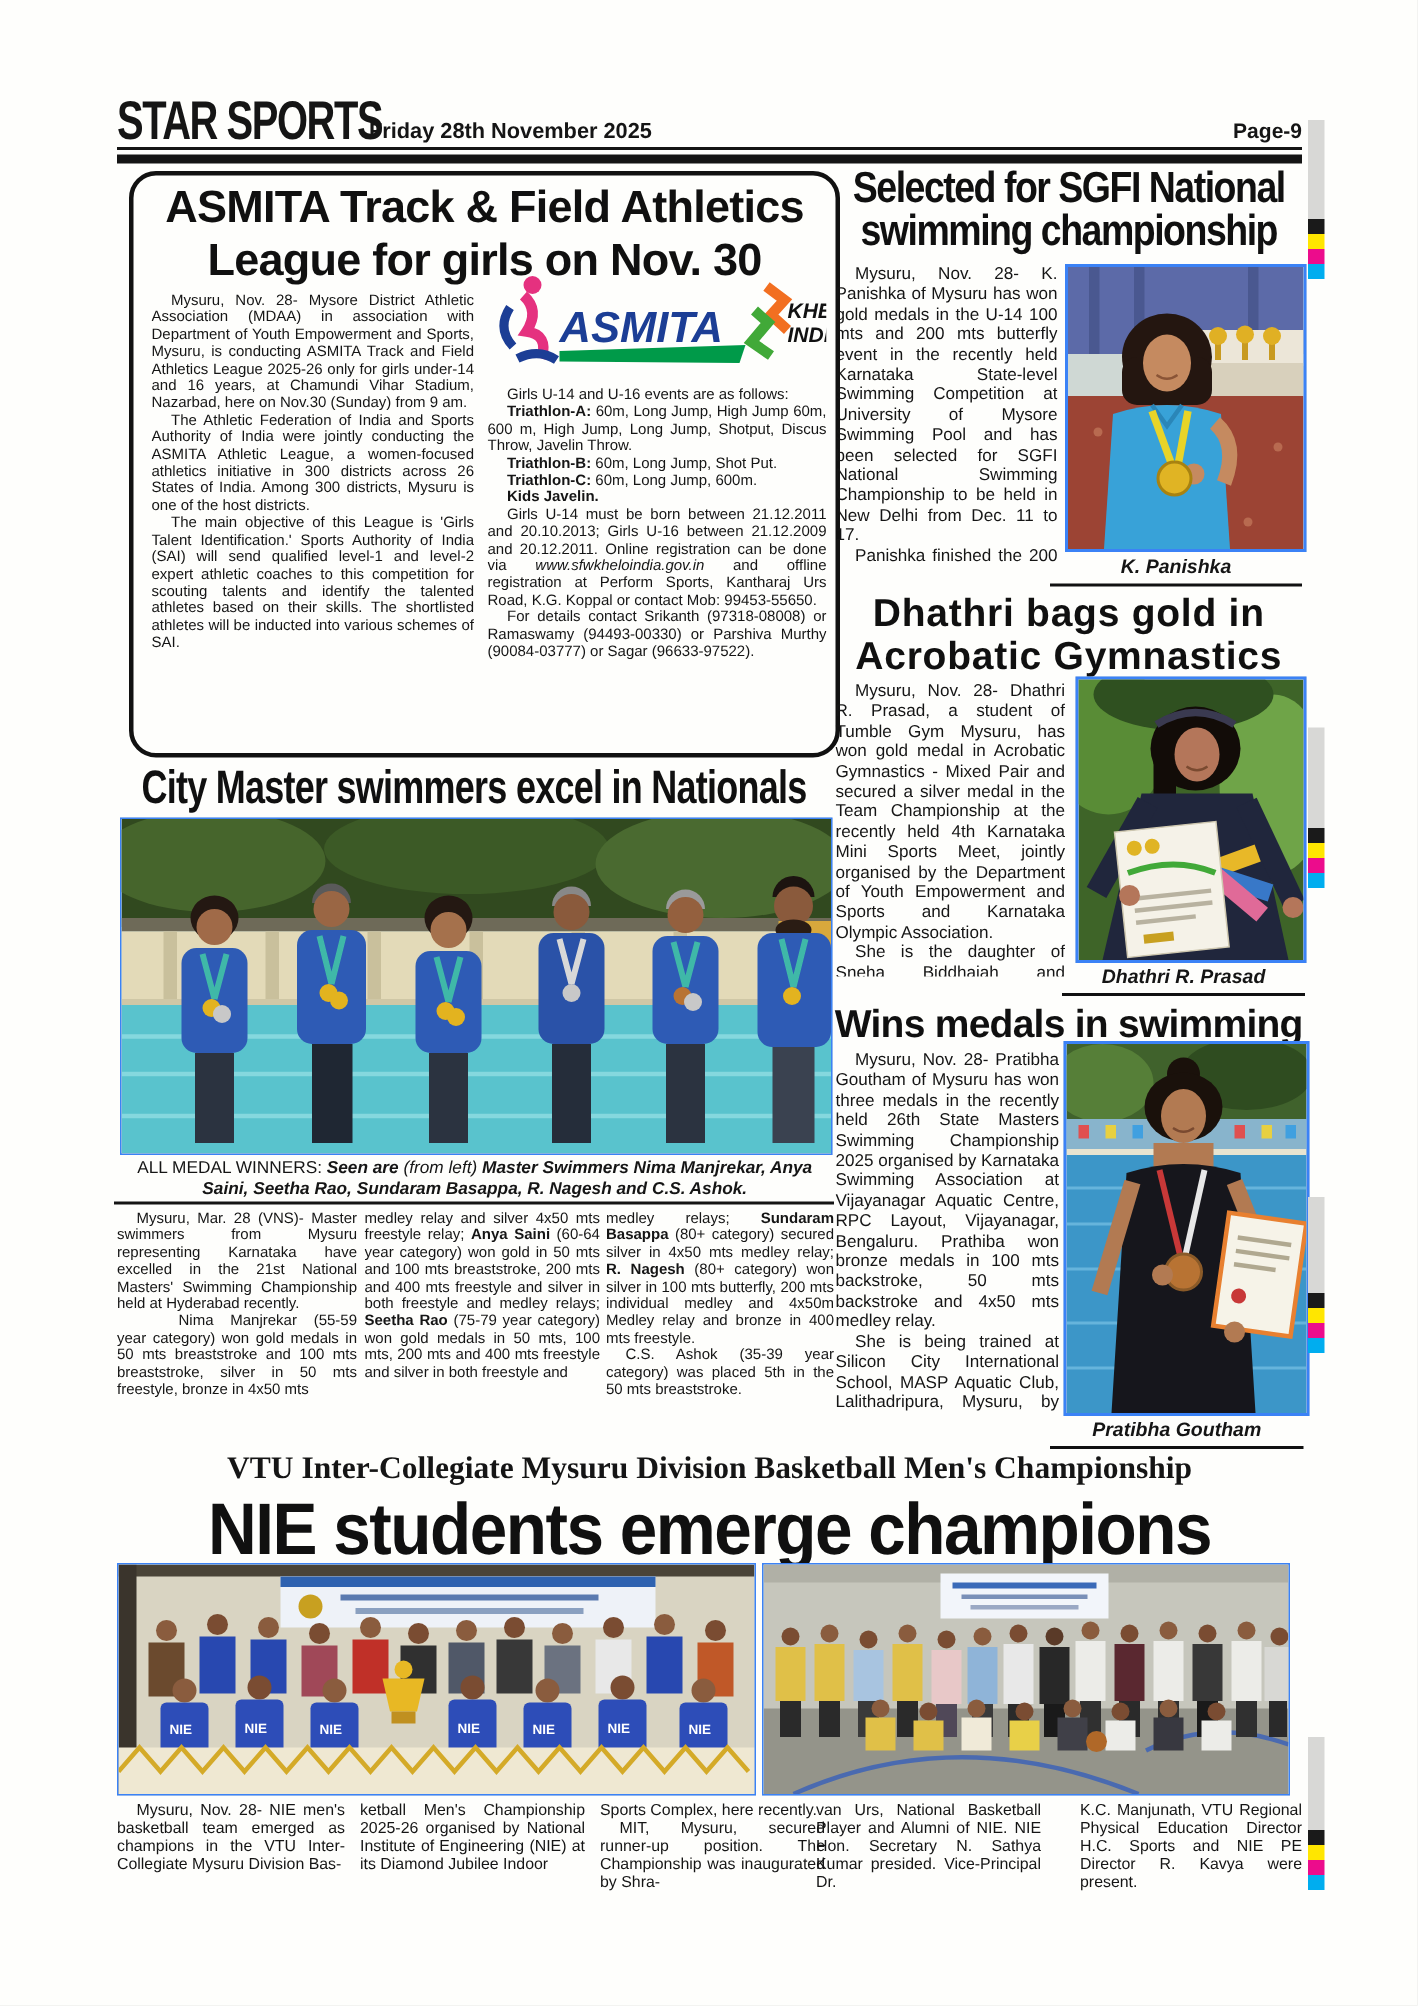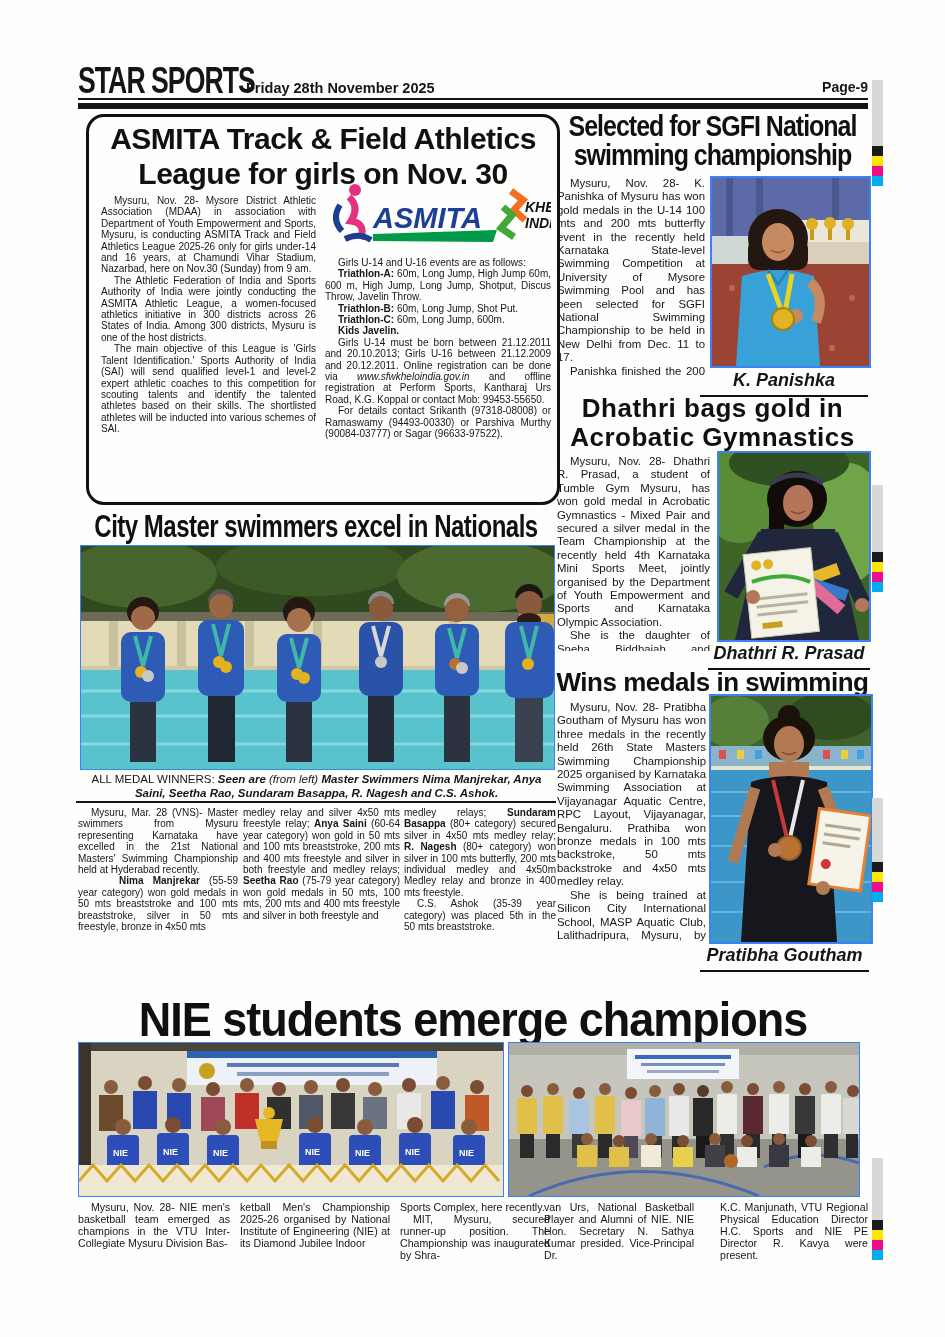--- a/index.html
+++ b/index.html
@@ -8,21 +8,21 @@
   .abs{position:absolute;}
   .just{text-align:justify;text-justify:inter-word;}
   p{margin:0;}
   .p{text-indent:13px;}
   .p0{text-indent:0;}
   .body-sm{font-size:10px;line-height:11.4px;}
   .body-md{font-size:11.4px;line-height:13.4px;}
   .body-bb{font-size:10.6px;line-height:12px;}
   .hl{font-weight:bold;color:#101010;}
   .cond{display:block;transform:scaleY(1.16);transform-origin:top center;}
-  .cap{font-weight:bold;font-style:italic;font-size:18px;text-align:center;
+  .cap{font-weight:bold;font-style:italic;font-size:13px;text-align:center;
        border-bottom:2px solid #111;padding-bottom:4px;}
   .photo{border:2px solid #3b82f6;background:#cfd8d4;overflow:hidden;}
   .photo svg{display:block;}
   .regset{position:absolute;left:872px;width:11px;}
   .reg{width:11px;}
   .reg.g{background:var(--reg_gray);}
   .reg.k{background:var(--reg_black);}
   .reg.y{background:var(--reg_yellow);}
   .reg.m{background:var(--reg_magenta);}
   .reg.c{background:var(--reg_cyan);}
@@ -286,30 +286,31 @@
           <rect x="434" y="152" width="28" height="64" fill="#3a4250"></rect>
         <path d="M440 80 L448 112 M456 80 L448 112" stroke="#3fb8a8" stroke-width="4" fill="none"></path>
         <circle cx="447" cy="118" r="6" fill="#e3b31f"></circle>
       </g>
     </svg>
   </div>
   <div class="abs" style="left:80px;top:772px;width:473px;text-align:center;font-size:11.5px;line-height:14px;"><span>ALL MEDAL WINNERS: </span><span style="font-weight: bold; font-style: italic;">Seen are </span><span style="font-style: italic;">(from left)</span><span style="font-weight: bold; font-style: italic;"> Master Swimmers Nima Manjrekar, Anya Saini, Seetha Rao, Sundaram Basappa, R. Nagesh and C.S. Ashok.</span></div>
   <div class="abs rule" style="left:76px;top:801px;width:480px;height:2px;"></div>
   <div class="abs just body-sm" style="left:78px;top:807px;width:160px;height:152px;overflow:hidden;">
     <p class="p">Mysuru, Mar. 28 (VNS)- Master swimmers from Mysuru representing Karnataka have excelled in the 21st National Masters' Swimming Championship held at Hyderabad recently.</p>
-    <p class="p"><span style="font-weight: bold; padding-left: 28px;">Nima Manjrekar</span><span> (55-59 year category) won gold medals in 50 mts breaststroke and 100 mts breaststroke, silver in 50 mts freestyle, bronze in 4x50 mts</span></p>
+    <p class="p"><span style="font-weight: normal; padding-left: 28px;">Nima Manjrekar</span><span> (55-59 year category) won gold medals in 50 mts breaststroke and 100 mts breaststroke, silver in 50 mts freestyle, bronze in 4x50 mts</span></p>
   </div>
   <div class="abs just body-sm" style="left:243px;top:807px;width:157px;height:152px;overflow:hidden;">
     <p class="p0"><span>medley relay and silver 4x50 mts freestyle relay; </span><span style="font-weight: bold;">Anya Saini</span><span> (60-64 year category) won gold in 50 mts and 100 mts breaststroke, 200 mts and 400 mts freestyle and silver in both freestyle and medley relays; </span><span style="font-weight: bold;">Seetha Rao</span><span> (75-79 year category) won gold medals in 50 mts, 100 mts, 200 mts and 400 mts freestyle and silver in both freestyle and</span></p>
   </div>
   <div class="abs just body-sm" style="left:404px;top:807px;width:152px;height:152px;overflow:hidden;">
     <p class="p0"><span>medley relays; </span><span style="font-weight: bold;">Sundaram Basappa</span><span> (80+ category) secured silver in 4x50 mts medley relay; </span><span style="font-weight: bold;">R. Nagesh</span><span> (80+ category) won silver in 100 mts butterfly, 200 mts individual medley and 4x50m Medley relay and bronze in 400 mts freestyle.</span></p>
     <p class="p"><span style="font-weight: normal; margin-top: 24px;">C.S. Ashok</span><span> (35-39 year category) was placed 5th in the 50 mts breaststroke.</span></p>
   </div>
 
+  <div class="abs" style="left:78px;top:966px;width:790px;text-align:center;font-size:21px;font-weight:bold;font-family:'Liberation Serif','DejaVu Serif',serif;">VTU Inter-Collegiate Mysuru Division Basketball Men's Championship</div>
   <div class="abs hl" style="left:78px;top:992px;width:790px;text-align:center;font-size:45px;letter-spacing:-1px;">
     <span class="cond" style="transform:scaleY(1.08);">NIE students emerge champions</span>
   </div>
 
   <div class="abs photo" style="left:78px;top:1042px;width:424px;height:153px;border-width:1.5px;">
     <svg width="424" height="153" viewBox="0 0 424 153">
       <rect width="424" height="153" fill="#d9d4c2"></rect>
       <rect width="424" height="8" fill="#4a4438"></rect>
       <rect x="0" width="12" height="153" fill="#3a342c"></rect>
       <rect x="108" y="8" width="250" height="34" fill="#eef2f8"></rect>

